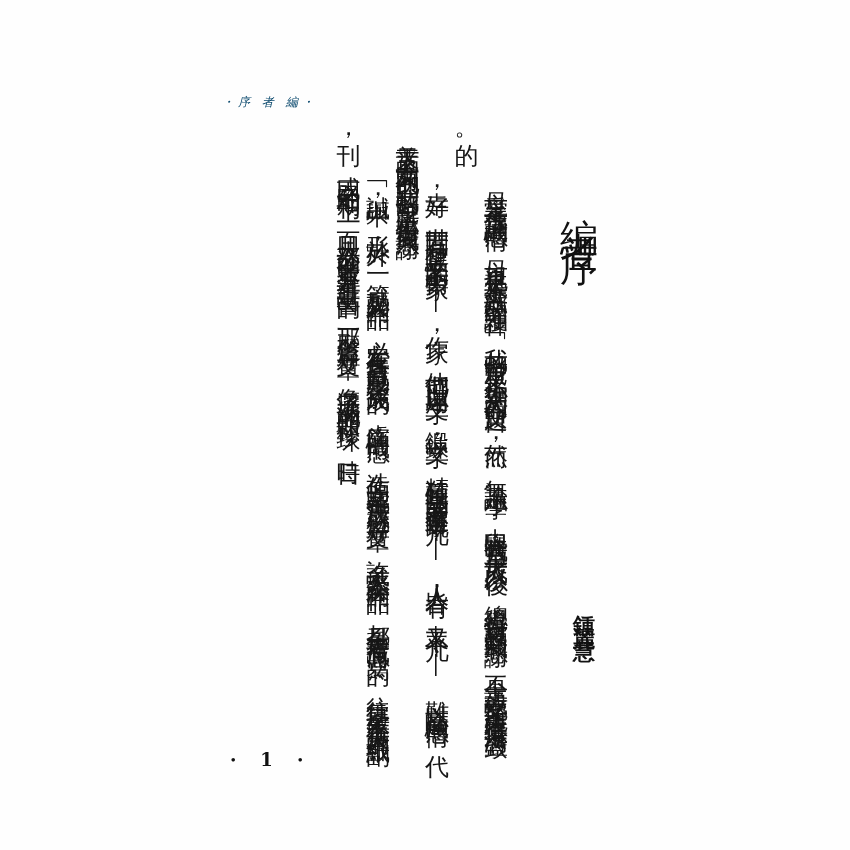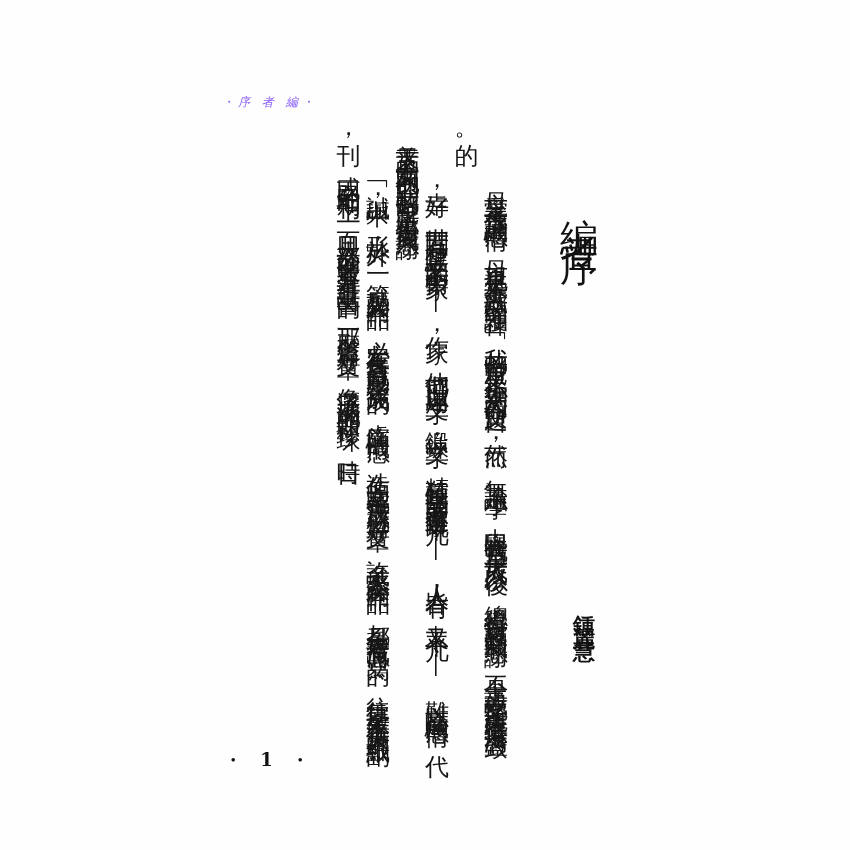--- a/index.html
+++ b/index.html
@@ -20,21 +20,21 @@
       left: 0; top: 0;
       width: 850px; height: 850px;
       background: #fefefe;
     }
     .running-head {
       position: absolute;
       left: 222px;
       top: 94px;
       font-size: 12px;
       letter-spacing: 4px;
-      color: #8b5cf6;
+      color: #0c4a6e;
       font-style: italic;
       white-space: nowrap;
     }
     .title {
       position: absolute;
       left: 560px;
       top: 188px;
       writing-mode: vertical-rl;
       font-size: 38px;
       letter-spacing: 14px;

